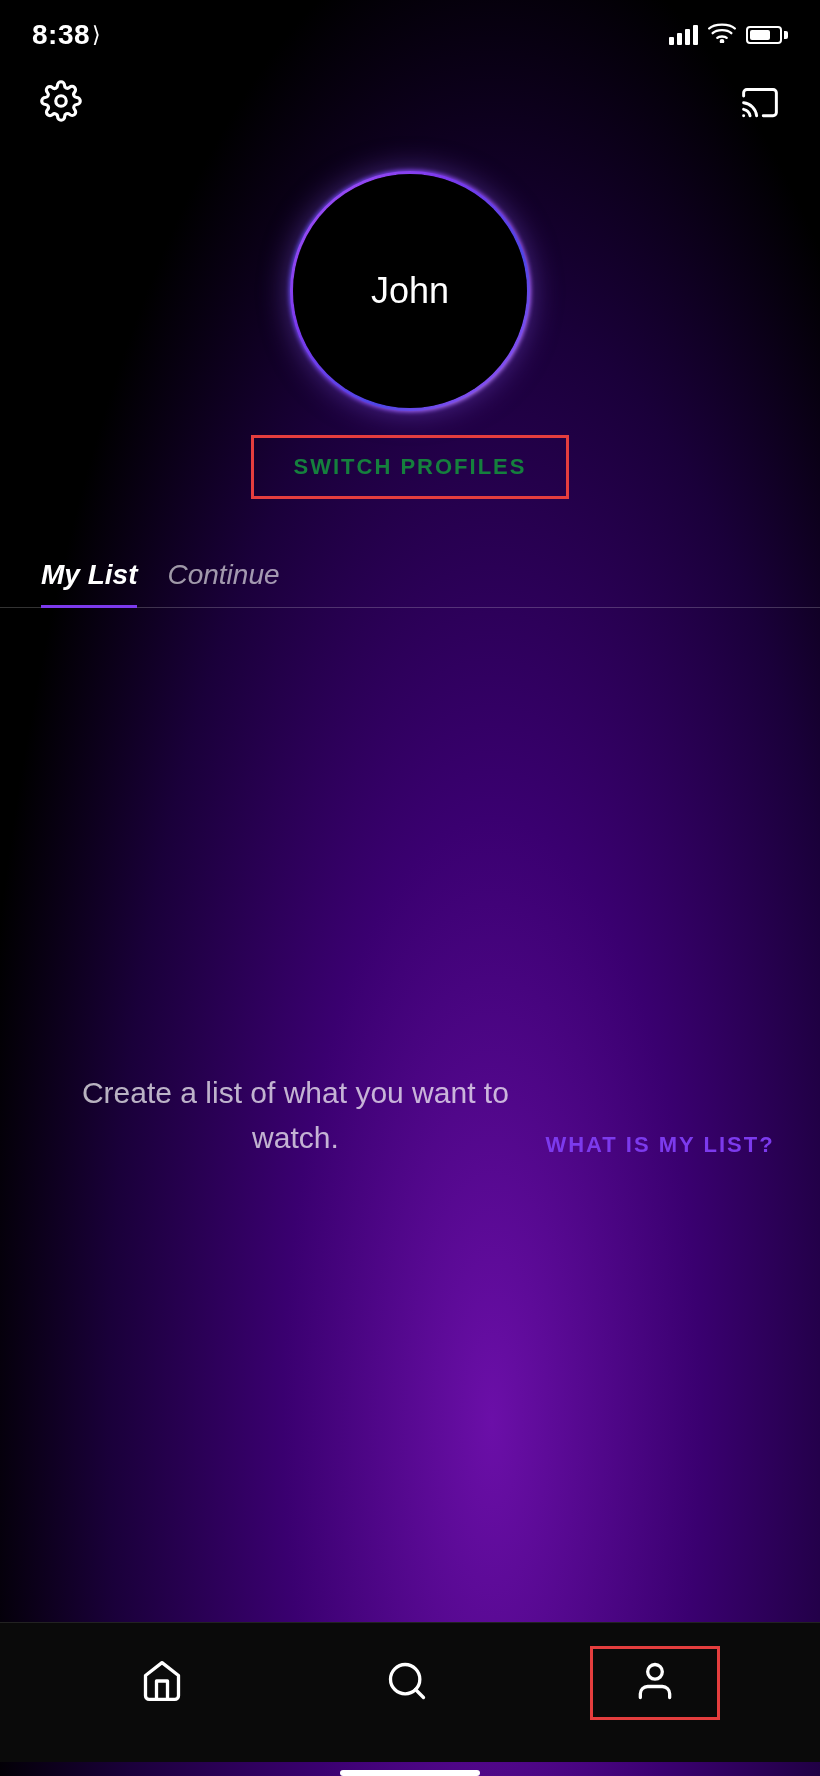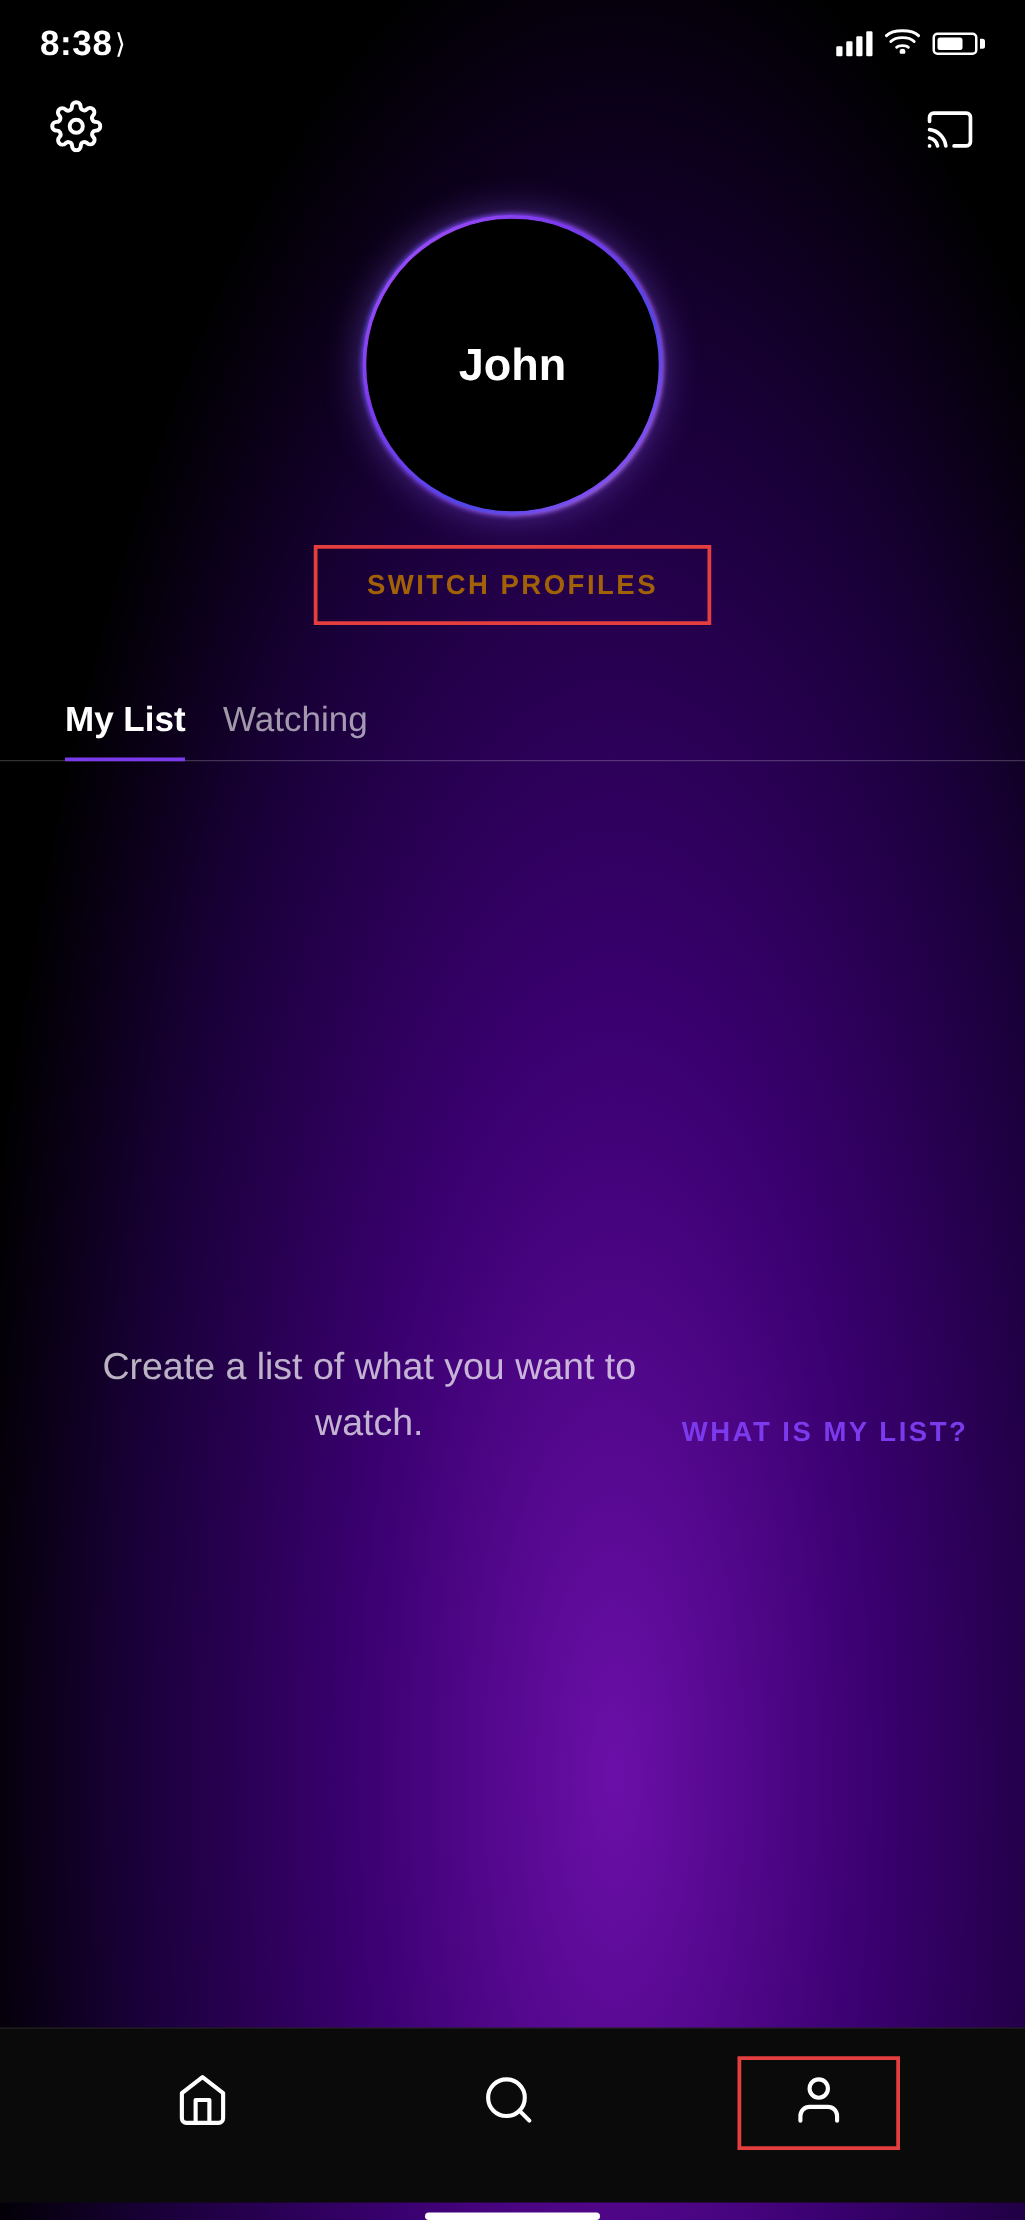--- a/index.html
+++ b/index.html
@@ -144,44 +144,45 @@
       inset: -4px;
       border-radius: 50%;
       background: conic-gradient(from 0deg, #7c3aed, #a855f7, #c084fc, #7c3aed, #4f46e5, #7c3aed);
       z-index: -1;
       filter: blur(2px);
     }
 
     .profile-name {
       font-size: 36px;
       color: #fff;
-      font-weight: 700;
+      font-weight: 400;
     }
 
     
     .switch-profiles-btn {
       margin-top: 24px;
       border: 3px solid #e53e3e;
       background: transparent;
-      color: #a16207;
+      color: #15803d;
       font-size: 22px;
       font-weight: 700;
       letter-spacing: 2px;
       padding: 16px 40px;
       text-transform: uppercase;
       cursor: pointer;
       text-align: right;
     }
 
     
     .tabs-container {
       display: flex;
-      padding: 0 52px;
+      padding: 0 41px;
       border-bottom: 1px solid rgba(255,255,255,0.2);
       margin-top: 10px;
+      font-style: italic;
     }
 
     .tab {
       padding: 20px 30px 16px 0;
       font-size: 28px;
       color: rgba(255,255,255,0.6);
       cursor: pointer;
       position: relative;
       white-space: nowrap;
     }
@@ -315,21 +316,21 @@
 
   <div class="profile-section">
     <div class="profile-avatar">
       <span class="profile-name">John</span>
     </div>
     <button class="switch-profiles-btn">SWITCH PROFILES</button>
   </div>
 
   <div class="tabs-container">
     <div class="tab active">My List</div>
-    <div class="tab">Watching</div>
+    <div class="tab">Continue</div>
   </div>
 
   <div class="main-content">
     <p class="empty-message">Create a list of what you want to watch.</p>
     <div class="what-is-link">WHAT IS MY LIST?</div>
   </div>
 
   <div class="bottom-nav">
     <div class="nav-item">
       <span>

